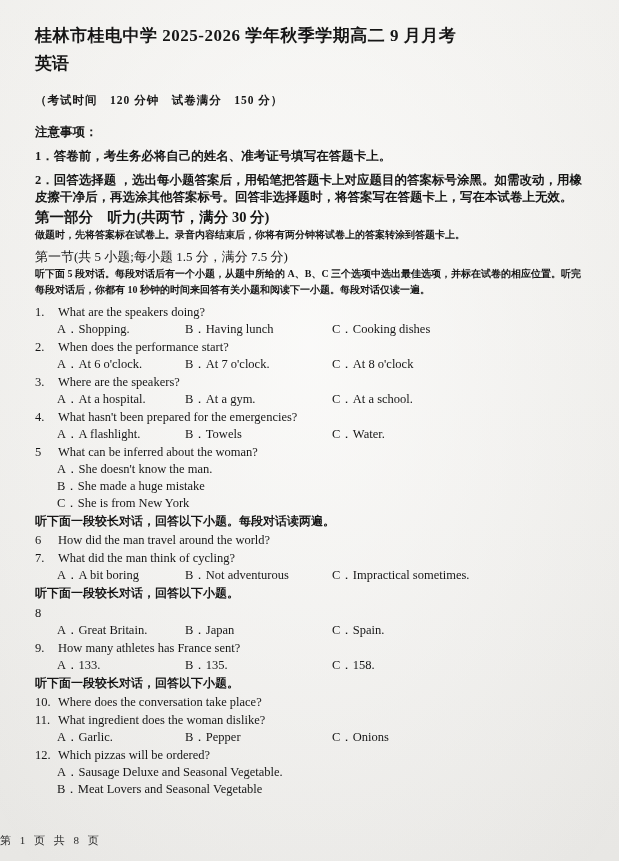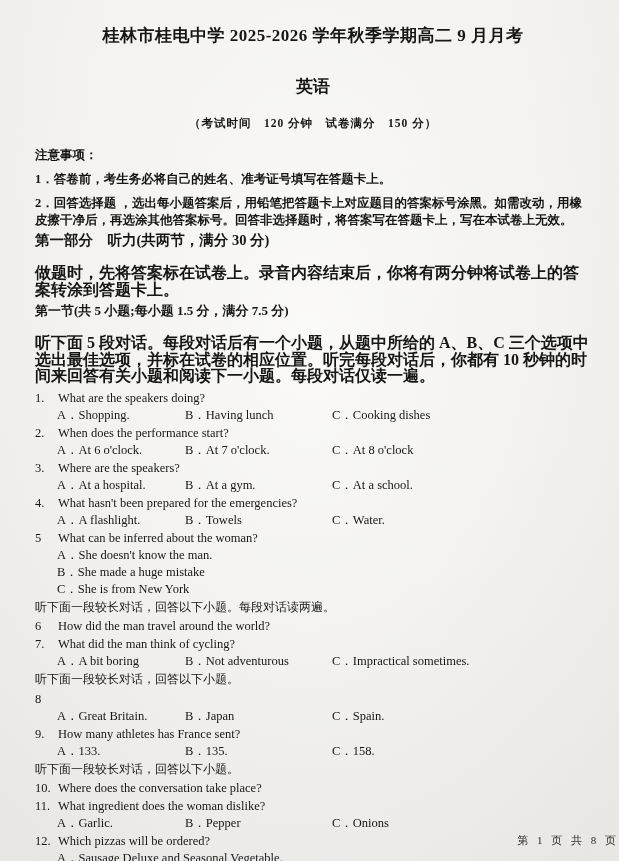--- a/index.html
+++ b/index.html
@@ -12,48 +12,48 @@
   .page {
     position: relative;
     width: 619px; height: 861px;
     overflow: hidden;
     background:
       radial-gradient(ellipse at 50% 40%, rgba(255,255,255,0.55), rgba(0,0,0,0.03) 95%),
       linear-gradient(180deg, #f7f6f3 0%, #f3f2ef 60%, #efeeeb 100%);
     box-sizing: border-box;
     padding: 20px 28px 0 35px;
   }
-  .center { text-align: center; }
+  .center { text-align: left; }
   .exam-title {
     font-size: 17px; font-weight: 700; letter-spacing: 0.5px;
     padding-top: 4px;
   }
-  .exam-subject { font-size: 17px; font-weight: 700; margin-top: 28px; }
+  .exam-subject { font-size: 17px; font-weight: 700; margin-top: 5px; }
   .exam-info { font-size: 11.5px; font-weight: 700; margin-top: 18px; letter-spacing: 1px; }
   .notices-heading { font-size: 12.5px; font-weight: 700; margin-top: 16px; }
   .notice-item { font-size: 12.5px; font-weight: 700; margin-top: 7px; line-height: 17px; }
   .part-heading { font-size: 14.5px; font-weight: 700; margin-top: 2px; }
-  .cn-instruction { font-size: 16px; font-weight: 600; margin-top: 15px; line-height: 16.5px; }
-  .section-heading { font-size: 13px; font-weight: 700; margin-top: 4px; }
+  .cn-instruction { font-size: 10px; font-weight: 600; margin-top: 0; line-height: 16.5px; }
+  .section-heading { font-size: 13px; font-weight: 400; margin-top: 4px; }
   .questions { margin-top: 5px; font-size: 12.5px; line-height: 16px; }
   .question { margin-bottom: 2px; }
   .q-line { display: flex; }
   .q-num { display: inline-block; min-width: 23px; flex: none; }
   .opts-row {
     display: grid;
     grid-template-columns: 128px 147px auto;
     padding-left: 22px;
     margin-top: 1px;
   }
   .opts-stacked { padding-left: 22px; margin-top: 1px; }
   .opts-stacked > div { margin-bottom: 1px; }
-  .dialogue-note { font-size: 12px; font-weight: 400; line-height: 16.5px; margin: 2px 0 3px 0; }
+  .dialogue-note { font-size: 12px; font-weight: 700; line-height: 16.5px; margin: 2px 0 3px 0; }
   .page-footer {
     position: absolute; left: 0; bottom: 13px; width: 100%;
-    text-align: right; font-size: 11px; letter-spacing: 3px; color: #2a2a2a;
+    text-align: left; font-size: 11px; letter-spacing: 3px; color: #2a2a2a;
   }
 </style>
 </head>
 <body>
 
 <div class="page">
 
   <div class="exam-title center">桂林市桂电中学 2025-2026 学年秋季学期高二 9 月月考</div>
   <div class="exam-subject center">英语</div>
   <div class="exam-info center">（考试时间　120 分钟　试卷满分　150 分）</div>

